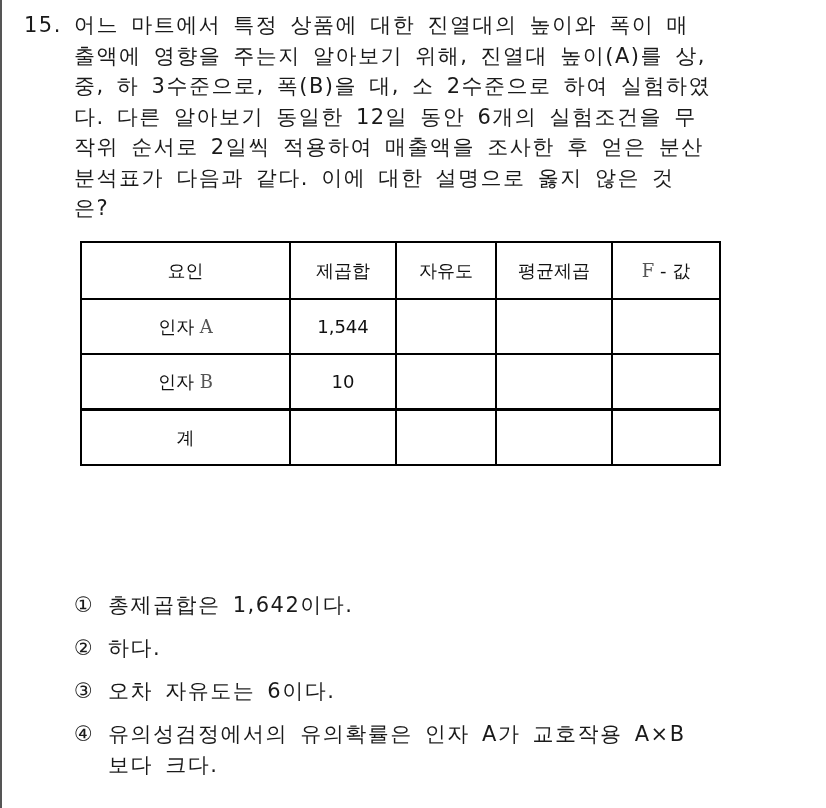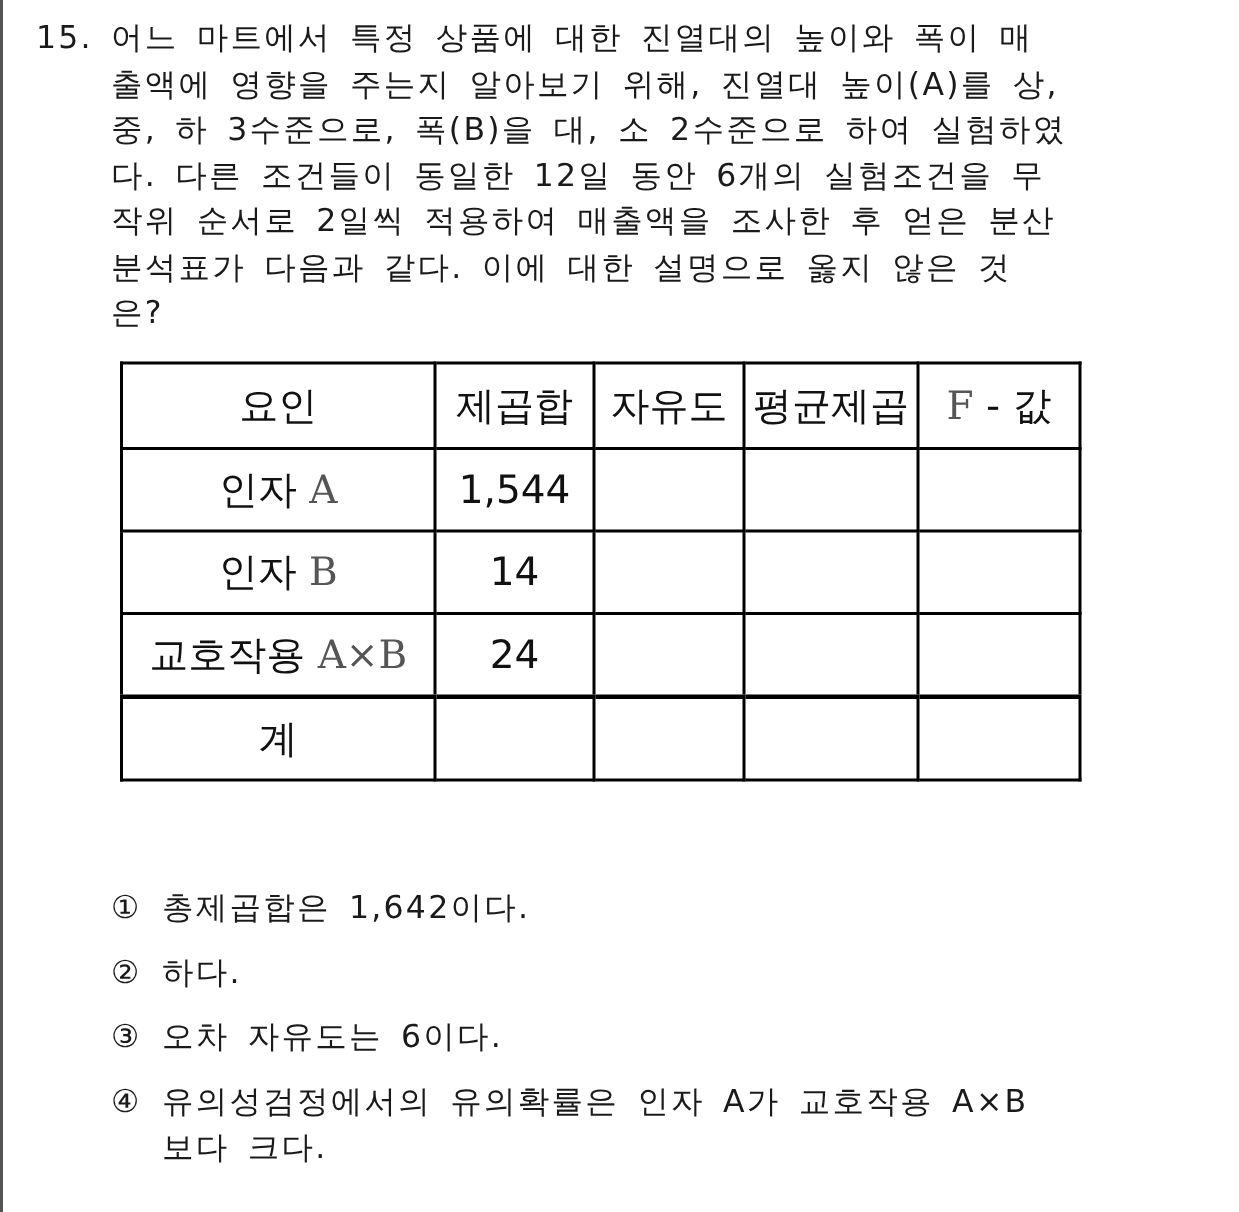--- a/index.html
+++ b/index.html
@@ -8,21 +8,21 @@
     font-family: "DejaVu Sans", "Liberation Sans", sans-serif; color: #1a1a1a;
   }
   .left-rule { position: absolute; left: 0; top: 0; width: 2px; height: 808px; background: #555555; }
   .question { position: absolute; left: 24px; top: 10px; width: 740px; }
   .stem { font-size: 21px; line-height: 30.5px; letter-spacing: 1.5px; word-spacing: 4px; }
   .qnum { display: inline-block; width: 50px; }
   .stem-line { display: block; white-space: nowrap; }
   .stem-line.indent { padding-left: 50px; }
   table.anova {
     position: absolute; left: 80px; top: 241px; border-collapse: collapse;
-    font-family: "DejaVu Sans", sans-serif; font-size: 26px; color: #111;
+    font-family: "DejaVu Sans", sans-serif; font-size: 18px; color: #111;
   }
   table.anova td, table.anova th {
     border: 2px solid #000; text-align: center; font-weight: normal; padding: 0; height: 53px;
   }
   table.anova th { height: 55px; }
   table.anova tr.total td { border-top: 3px solid #000; }
   .serif { font-family: "DejaVu Serif", "Liberation Serif", serif; color: #555; }
   .c0 { width: 207px; } .c1 { width: 104px; } .c2 { width: 98px; } .c3 { width: 114px; border-radius: 25px; } .c4 { width: 106px; }
   .options { position: absolute; left: 74px; top: 590px; width: 700px; font-size: 21px; letter-spacing: 1.5px; word-spacing: 4px; }
   .option { position: relative; padding-left: 34px; line-height: 31px; margin-bottom: 12px; }
@@ -31,21 +31,21 @@
 </head>
 <body>
 
 <div class="left-rule"></div>
 
 <div class="question">
   <div class="stem">
     <span class="stem-line"><span class="qnum">15.</span><span>어느 마트에서 특정 상품에 대한 진열대의 높이와 폭이 매</span></span>
     <span class="stem-line indent">출액에 영향을 주는지 알아보기 위해, 진열대 높이(A)를 상,</span>
     <span class="stem-line indent">중, 하 3수준으로, 폭(B)을 대, 소 2수준으로 하여 실험하였</span>
-    <span class="stem-line indent">다. 다른 조건들이 동일한 12일 동안 6개의 실험조건을 무</span>
+    <span class="stem-line indent">다. 다른 알아보기 동일한 12일 동안 6개의 실험조건을 무</span>
     <span class="stem-line indent">작위 순서로 2일씩 적용하여 매출액을 조사한 후 얻은 분산</span>
     <span class="stem-line indent">분석표가 다음과 같다. 이에 대한 설명으로 옳지 않은 것</span>
     <span class="stem-line indent">은?</span>
   </div>
 </div>
 
 <table class="anova">
   <tbody>
       <tr>
     <th class="c0">요인</th>
@@ -56,28 +56,21 @@
   </tr>
   <tr>
     <td><span>인자 </span><span class="serif">A</span></td>
     <td>1,544</td>
     <td></td>
     <td></td>
     <td></td>
   </tr>
   <tr>
     <td><span>인자 </span><span class="serif">B</span></td>
-    <td>14</td>
-    <td></td>
-    <td></td>
-    <td></td>
-  </tr>
-  <tr>
-    <td><span>교호작용 </span><span class="serif">A×B</span></td>
-    <td>24</td>
+    <td>10</td>
     <td></td>
     <td></td>
     <td></td>
   </tr>
   <tr class="total">
     <td><span>계</span><span class="serif"></span></td>
     <td></td>
     <td></td>
     <td></td>
     <td></td>

